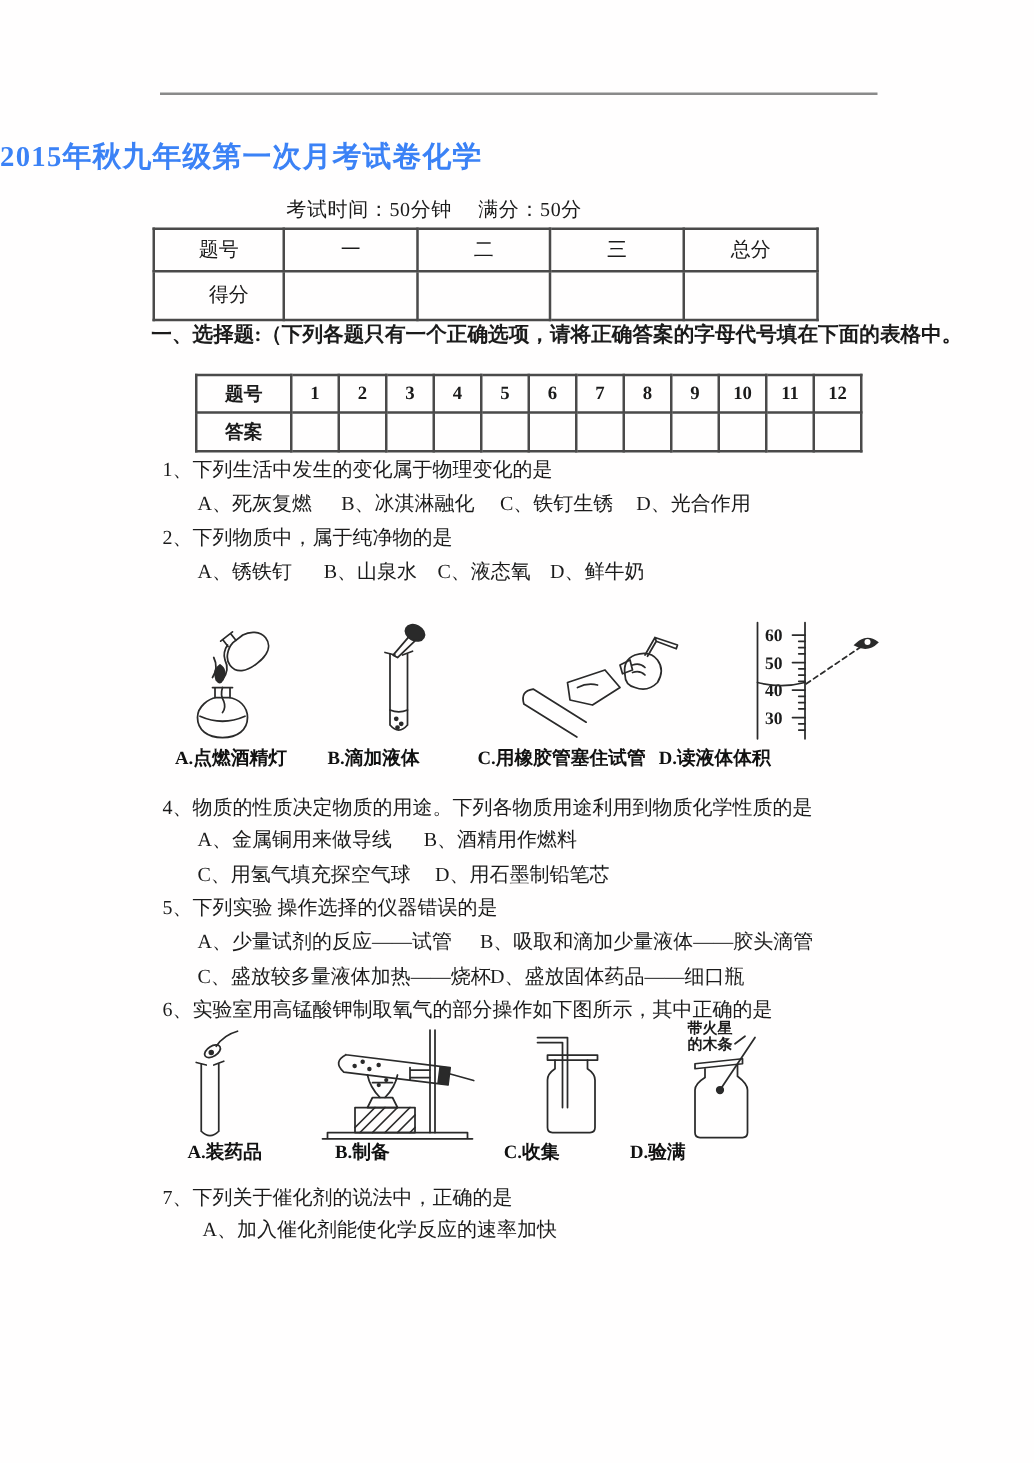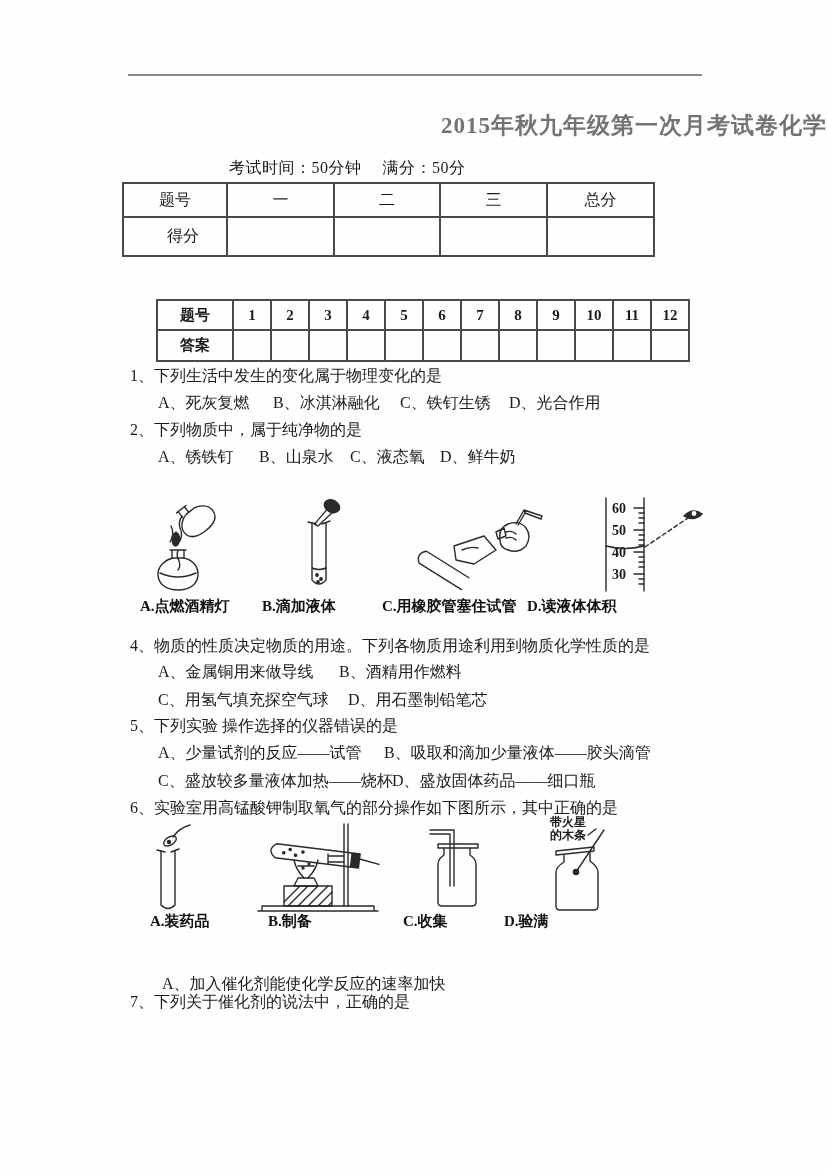--- a/index.html
+++ b/index.html
@@ -4,22 +4,22 @@
 <style>
   html,body { margin:0; padding:0; background:#ffffff; }
   .page {
     position:relative; width:827px; height:1170px; margin:0 auto;
     background:#fffefe; overflow:hidden;
     font-family:"Liberation Serif","DejaVu Serif",serif;
     color:#1b1b1b;
   }
   .top-rule { position:absolute; left:128px; top:74px; width:574px; height:2px; background:#8a8a8a; }
   .title {
-    position:absolute; left:0; top:110px; width:100%; text-align:right;
-    font-size:23px; font-weight:bold; color:#737373; letter-spacing:1px;
+    position:absolute; left:0; top:110px; width:100%; text-align:left;
+    font-size:23px; font-weight:bold; color:#3b82f6; letter-spacing:1px;
   }
   .exam-info { position:absolute; left:229px; top:158px; font-size:16px; letter-spacing:0.5px; }
 
   table { border-collapse:collapse; }
   .score-table { position:absolute; left:122px; top:182px; table-layout:fixed; }
   .score-table td {
     border:2px solid #4a4a4a; text-align:center; vertical-align:middle;
     font-size:16px; padding:0;
   }
   .score-table tr:first-child td { height:32px; }
@@ -67,20 +67,21 @@
     <tr>
       <td>得分</td>
       <td></td>
       <td></td>
       <td></td>
       <td></td>
     </tr>
   </tbody>
     </table>
 
+  <div class="section-line" style="top:257px">一、选择题:（下列各题只有一个正确选项，请将正确答案的字母代号填在下面的表格中。</div>
 
   <table class="answer-table">
     <tbody>
         <tr>
       <td style="width:74px">题号</td>
       <td style="width:36px">1</td>
       <td style="width:36px">2</td>
       <td style="width:36px">3</td>
       <td style="width:36px">4</td>
       <td style="width:36px">5</td>
@@ -296,18 +297,18 @@
 
       <path class="sk" d="M28,41 L28,48 Q20,53 20,58 L20,92 Q20,96 24,96 L58,96 Q62,96 62,92 L62,58 Q62,53 54,47 L54,38"></path>
     </svg>
   </div>
 
   <div class="caption" style="left:150px; top:912px">A.装药品</div>
   <div class="caption" style="left:268px; top:912px">B.制备</div>
   <div class="caption" style="left:403px; top:912px">C.收集</div>
   <div class="caption" style="left:504px; top:912px">D.验满</div>
 
-  <div class="stem" style="top:992px">7、下列关于催化剂的说法中，正确的是</div>
+  <div class="stem" style="top:948px">7、下列关于催化剂的说法中，正确的是</div>
   <div class="opts" style="left:162px; top:974px">
     <span>A、加入催化剂能使化学反应的速率加快</span>
   </div>
 
 </div>
 
 </body></html>

